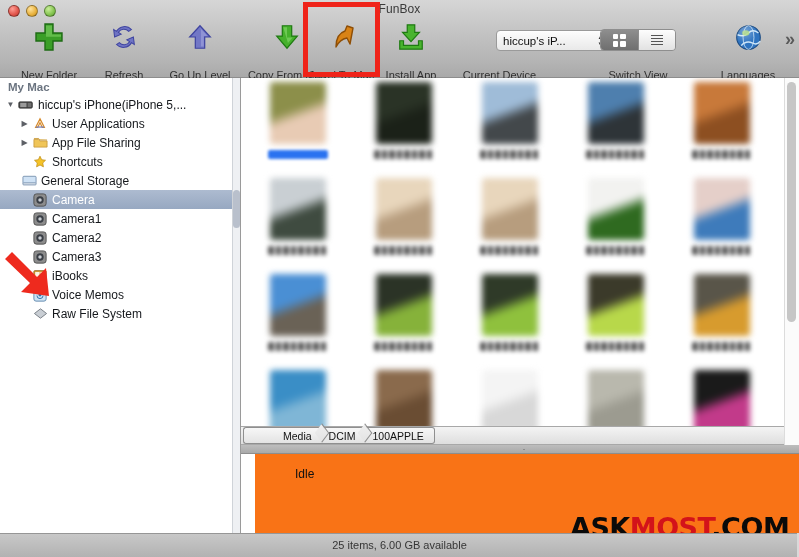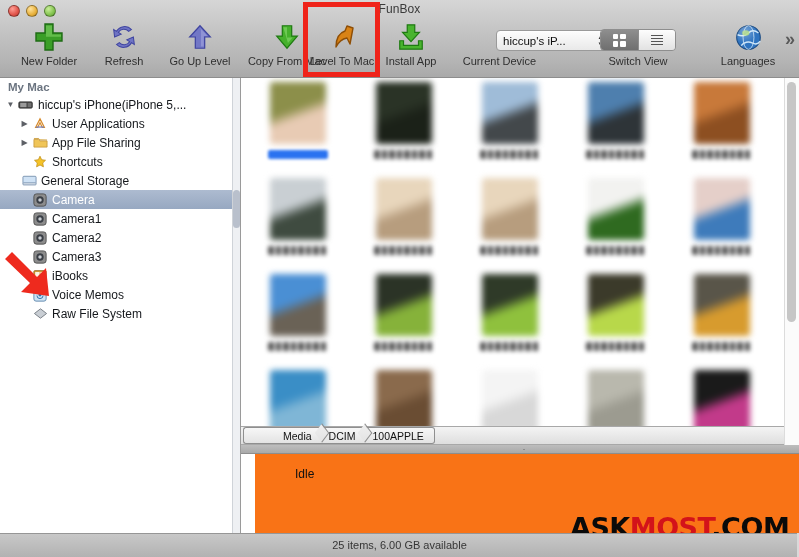--- a/index.html
+++ b/index.html
@@ -25,21 +25,21 @@
   .tl.green{background:radial-gradient(circle at 35% 30%,#c9ee9a,#84c450 60%,#5d9c31);}
 
   .wintitle{
     position:absolute;left:0;top:2px;width:799px;text-align:center;
     font-size:12px;color:#3a3a3a;letter-spacing:.1px;
   }
 
   .tb-items{position:absolute;left:0;top:20px;width:799px;height:56px;}
   .tbi{position:absolute;top:0;text-align:center;cursor:default;}
   .tbi .ico{height:34px;display:flex;align-items:center;justify-content:center;}
-  .tbi .lbl{font-size:11px;color:#2f2f2f;white-space:nowrap;line-height:12px;margin-top:1px;}
+  .tbi .lbl{font-size:11px;color:#2f2f2f;white-space:nowrap;line-height:12px;margin-top:15px;}
 
   .chevrons{position:absolute;right:4px;top:30px;font-size:18px;color:#5a5a5a;font-weight:bold;line-height:18px;}
 
   
   .redbox{
     position:absolute;left:303px;top:2px;width:77px;height:75px;
     border:5px solid #ef2319;box-sizing:border-box;pointer-events:none;
   }
 
   

